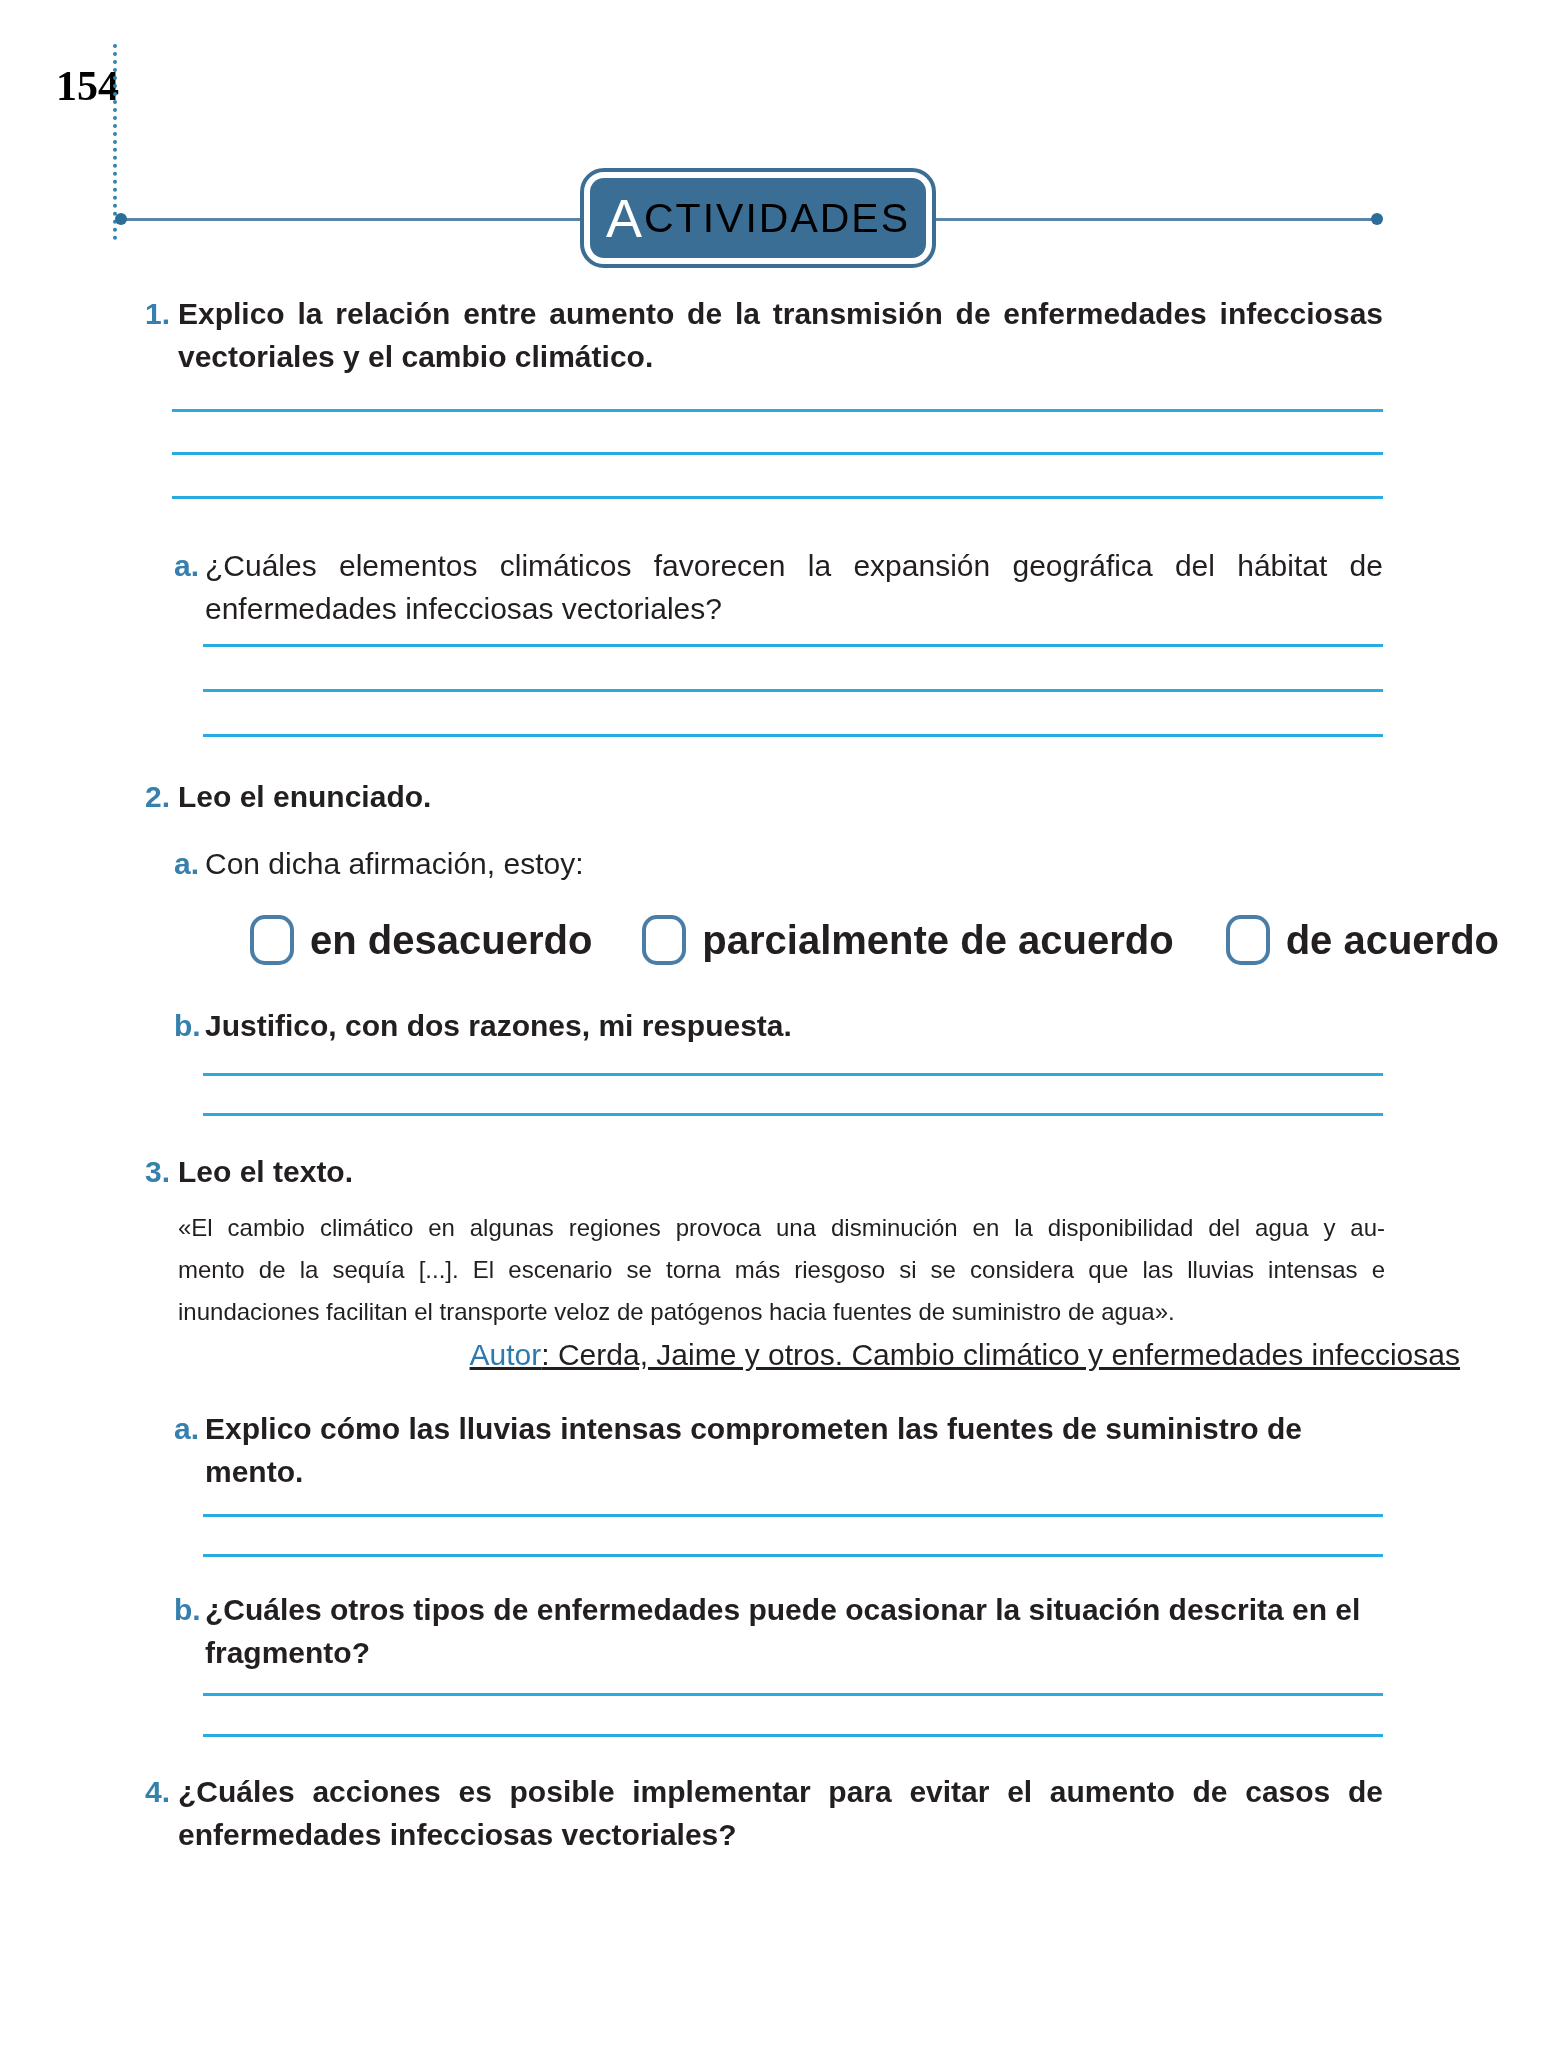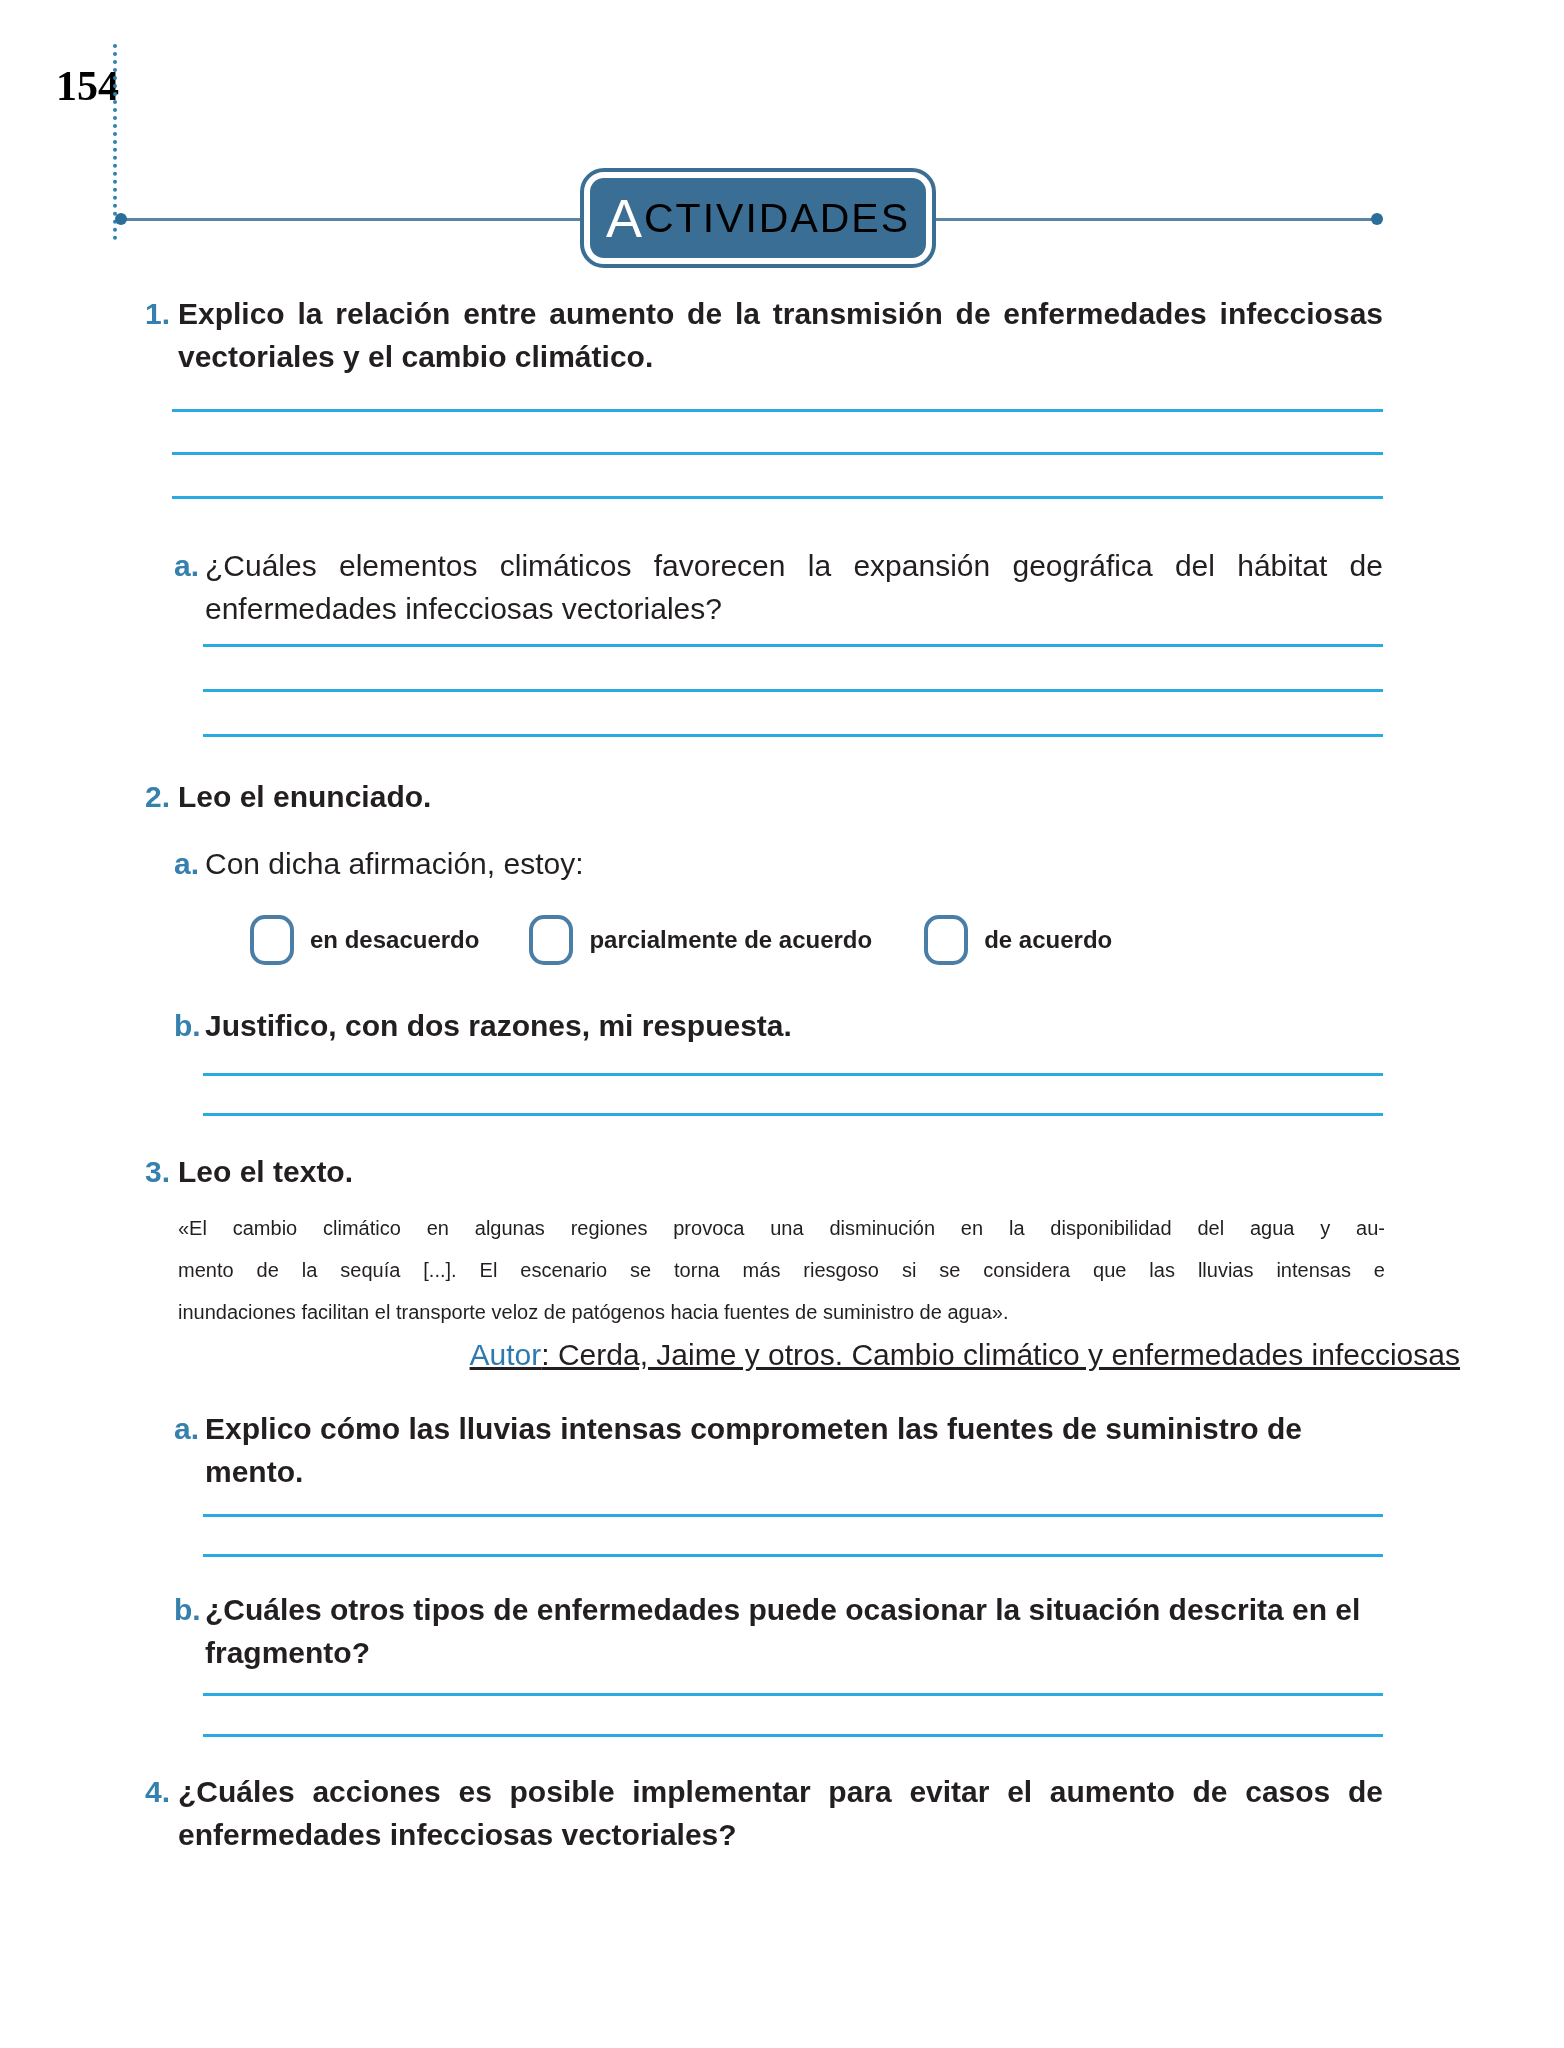--- a/index.html
+++ b/index.html
@@ -38,32 +38,32 @@
   
   .content { position:absolute; left:0; top:0; width:1564px; padding-top:292px; box-sizing:border-box; }
   .q { display:flex; padding-right:181px; font-size:30px; line-height:43px; }
   .q .num { flex:0 0 33px; margin-left:145px; color:#3580ad; font-weight:bold; }
   .q .txt { flex:1; text-align:justify; }
   .q.sub .num { margin-left:174px; flex:0 0 31px; }
   .bold { font-weight:bold; }
 
   .quote { margin-left:187px; padding-right:181px; font-size:30px; line-height:43px; }
 
-  .para { margin-left:178px; width:1207px; font-size:20px; line-height:42px; }
+  .para { margin-left:178px; width:1207px; font-size:24px; line-height:42px; }
   .para .jline { text-align:justify; text-align-last:justify; }
   .para .jline.last { text-align-last:left; }
 
   .author { margin-left:178px; width:1282px; font-size:30px; line-height:43px; text-align:right;text-decoration:underline; }
   .author .alabel { color:#2e7ab0; }
 
   .ln { height:0; border-top:3px solid #29abe2; }
   .ln.l1 { margin-left:172px; width:1211px; }
   .ln.l2 { margin-left:203px; width:1180px; }
 
-  .cbrow { display:flex; align-items:center; margin-left:250px; height:50px; font-size:24px; }
+  .cbrow { display:flex; align-items:center; margin-left:250px; height:50px; font-size:40px; }
   .cb {
     width:44px; height:50px; box-sizing:border-box; background:#fff;
     border:4px solid #4a7ea6; border-radius:15px; flex:0 0 44px;
   }
   .cbl { font-weight:bold; margin-left:16px; white-space:nowrap; }
   .cb.cb2 { margin-left:50px; } .cb.cb3 { margin-left:52px; }
 </style>
 </head>
 <body>
 

